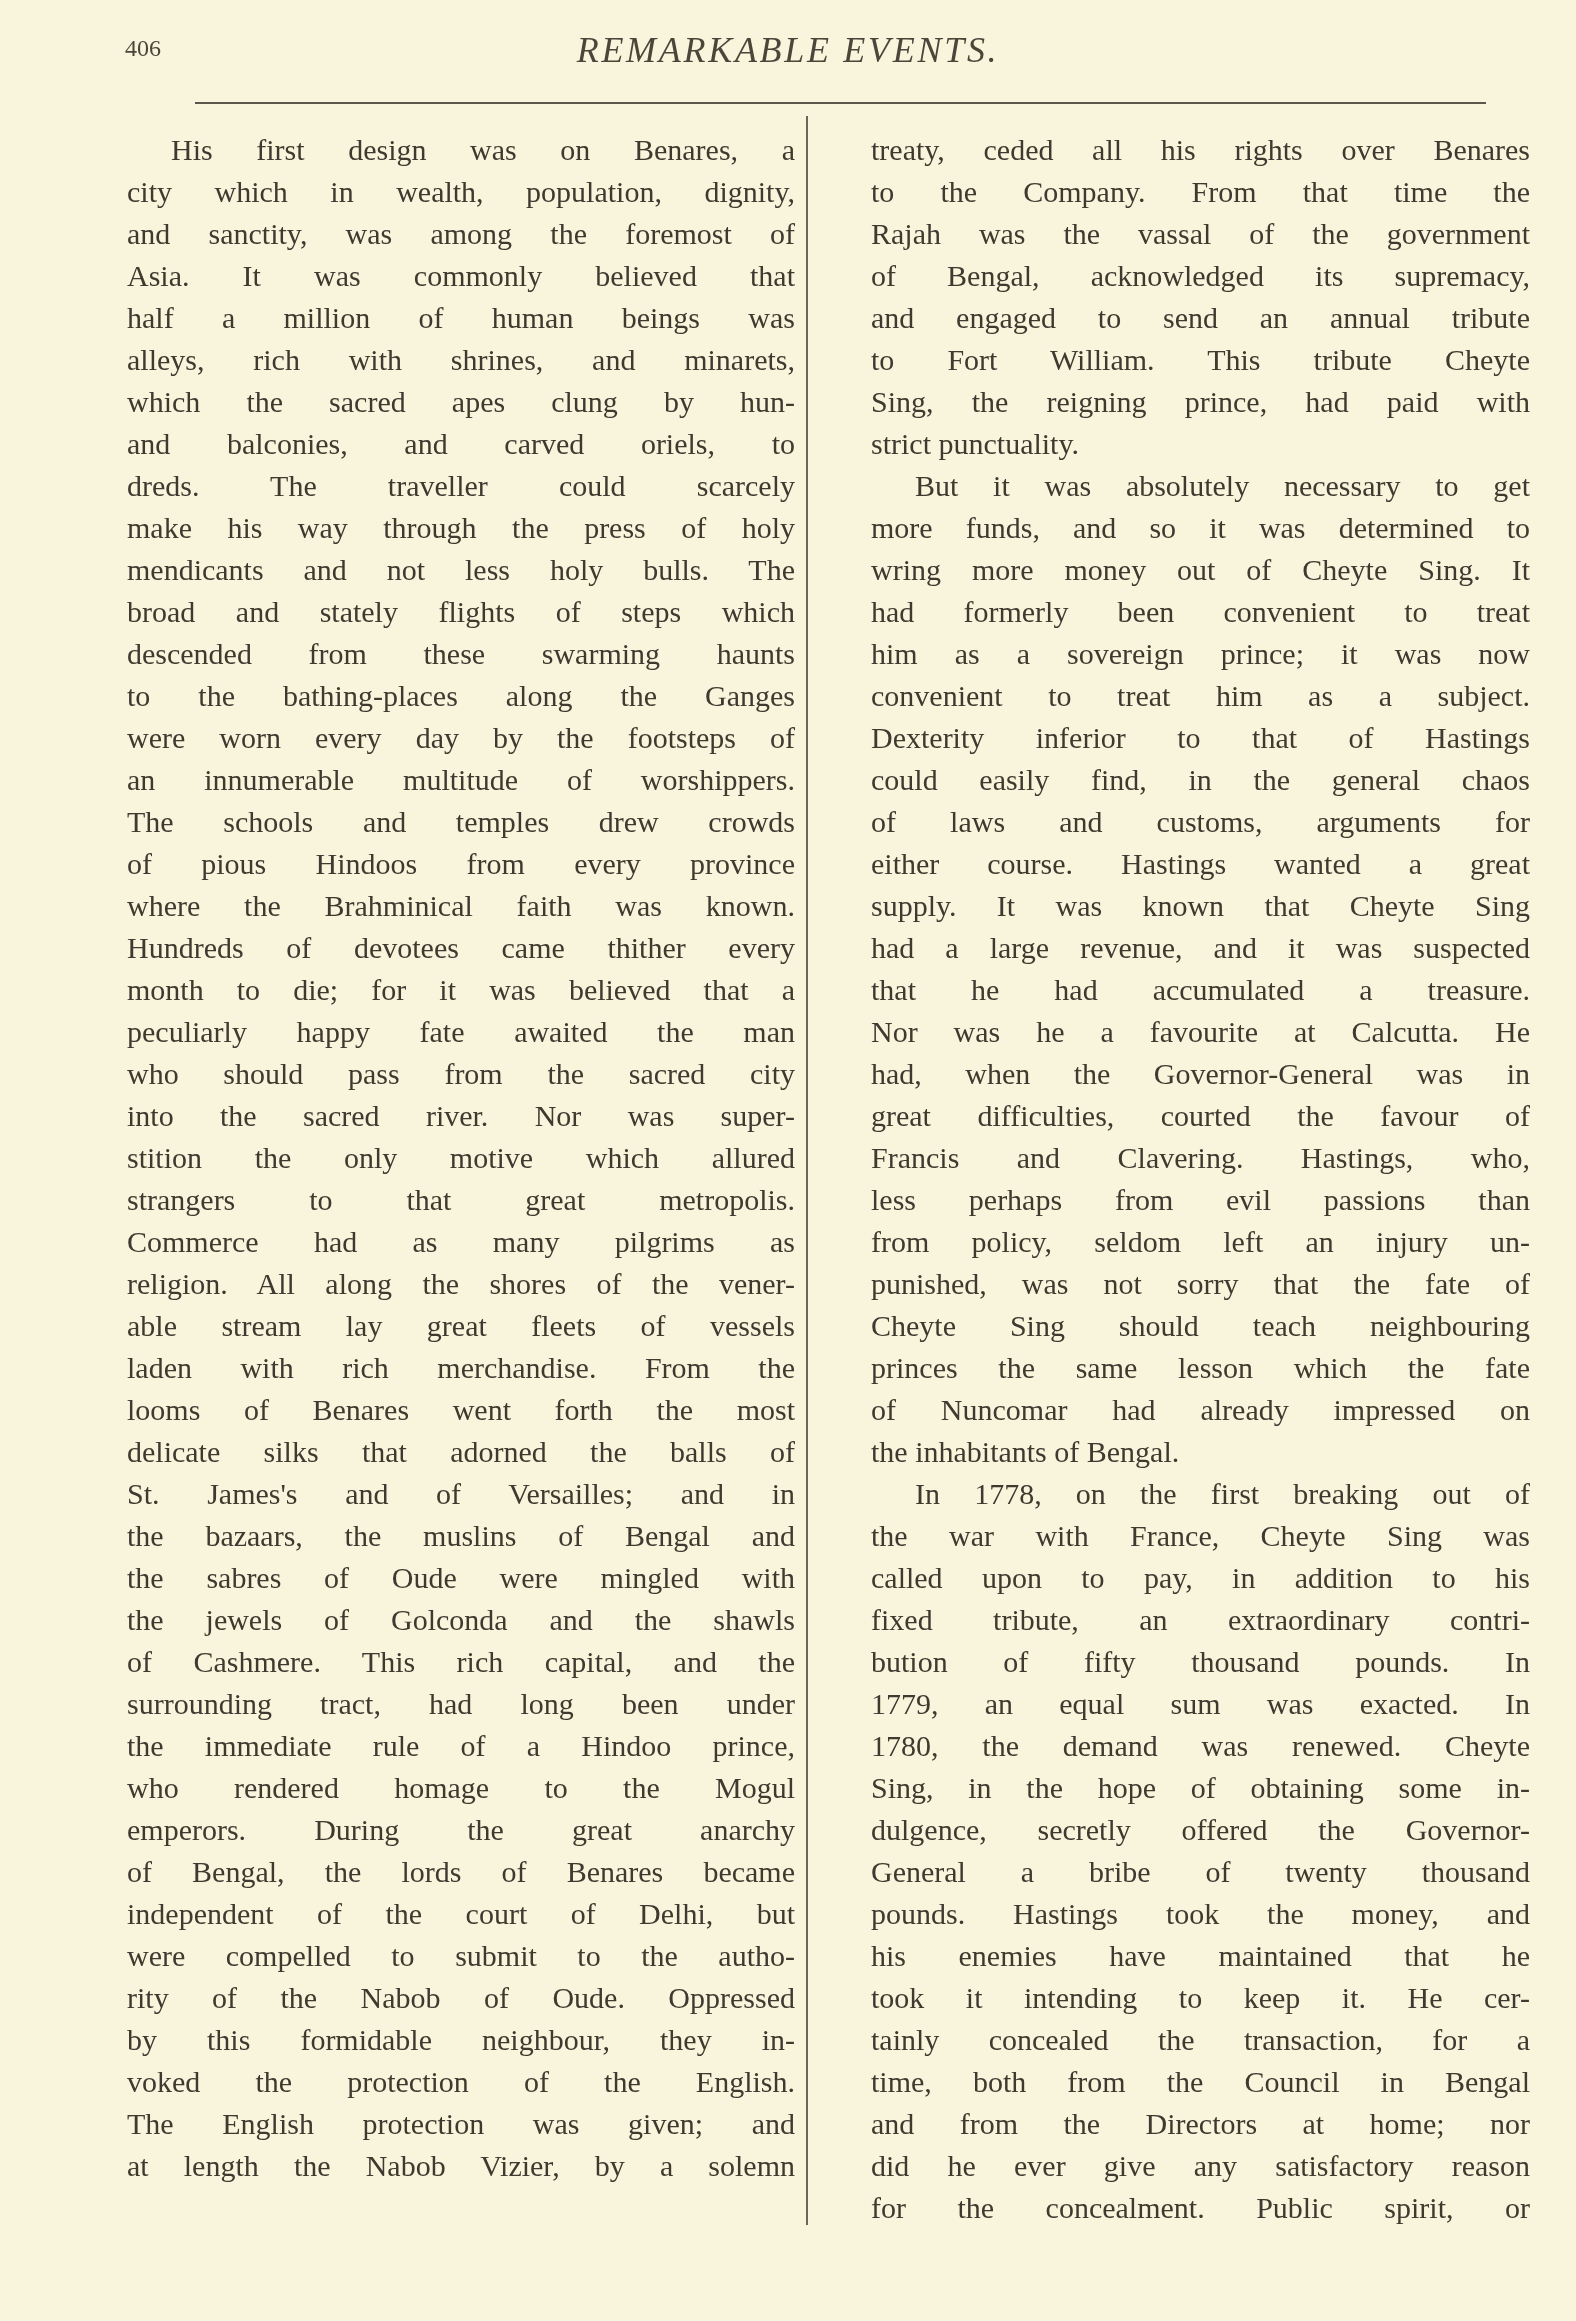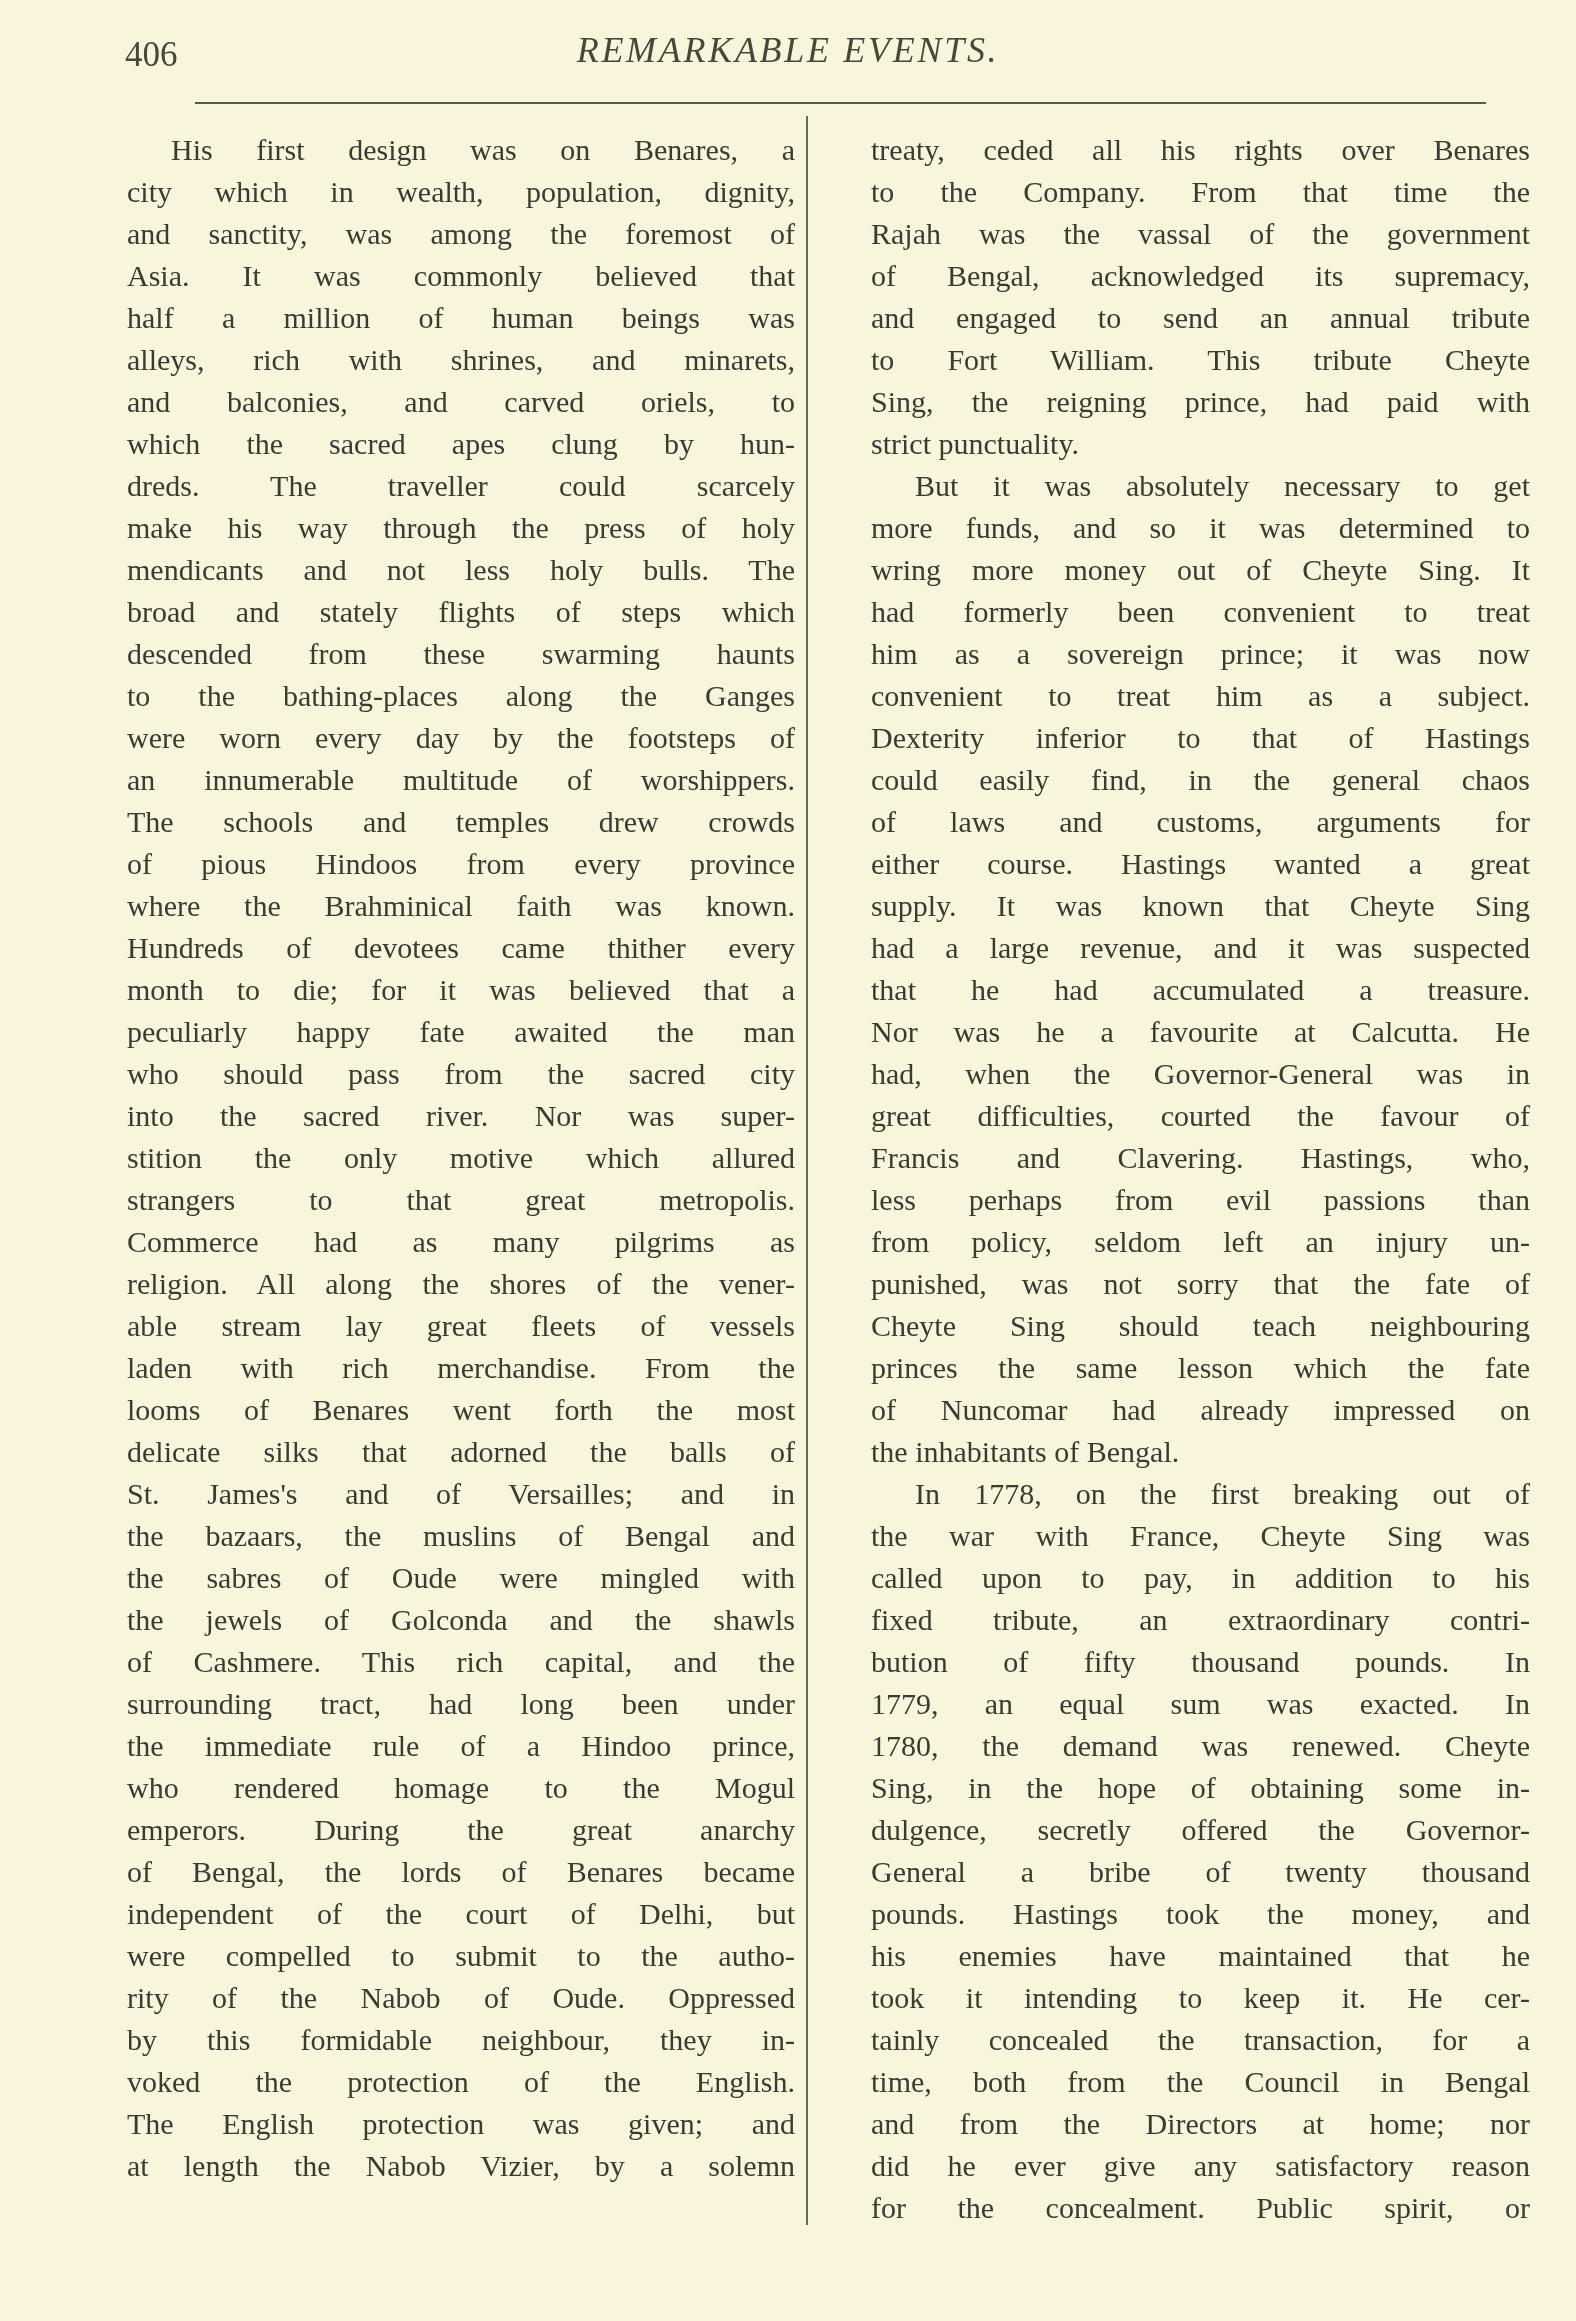--- a/index.html
+++ b/index.html
@@ -5,21 +5,21 @@
   html, body { margin: 0; padding: 0; }
   body {
     width: 1576px; height: 2322px;
     background: #f8f5dc;
     position: relative; overflow: hidden;
     font-family: "Liberation Serif", "DejaVu Serif", serif;
     color: #3e3a30;
   }
   .page-number {
     position: absolute; left: 125px; top: 35px;
-    font-size: 35px; color: #4a463a;
+    font-size: 24px; color: #4a463a;
   }
   .running-head {
     position: absolute; left: 0; width: 1576px; top: 29px;
     text-align: center; font-size: 36px; font-style: italic;
     letter-spacing: 2.7px; color: #4a463a;
   }
   .rule {
     position: absolute; left: 195px; top: 102px; width: 1291px; height: 1.8px;
     background: #5a564a;
   }
@@ -49,22 +49,22 @@
 <div class="rule"></div>
 <div class="col-divider"></div>
 
 <div class="column col-left" id="col-left">
     <span class="line indent">His first design was on Benares, a</span>
     <span class="line">city which in wealth, population, dignity,</span>
     <span class="line">and sanctity, was among the foremost of</span>
     <span class="line">Asia. It was commonly believed that</span>
     <span class="line">half a million of human beings was</span>
     <span class="line">alleys, rich with shrines, and minarets,</span>
+    <span class="line">which the sacred apes clung by hun-</span>
     <span class="line">and balconies, and carved oriels, to</span>
-    <span class="line">which the sacred apes clung by hun-</span>
     <span class="line">dreds. The traveller could scarcely</span>
     <span class="line">make his way through the press of holy</span>
     <span class="line">mendicants and not less holy bulls. The</span>
     <span class="line">broad and stately flights of steps which</span>
     <span class="line">descended from these swarming haunts</span>
     <span class="line">to the bathing-places along the Ganges</span>
     <span class="line">were worn every day by the footsteps of</span>
     <span class="line">an innumerable multitude of worshippers.</span>
     <span class="line">The schools and temples drew crowds</span>
     <span class="line">of pious Hindoos from every province</span>

